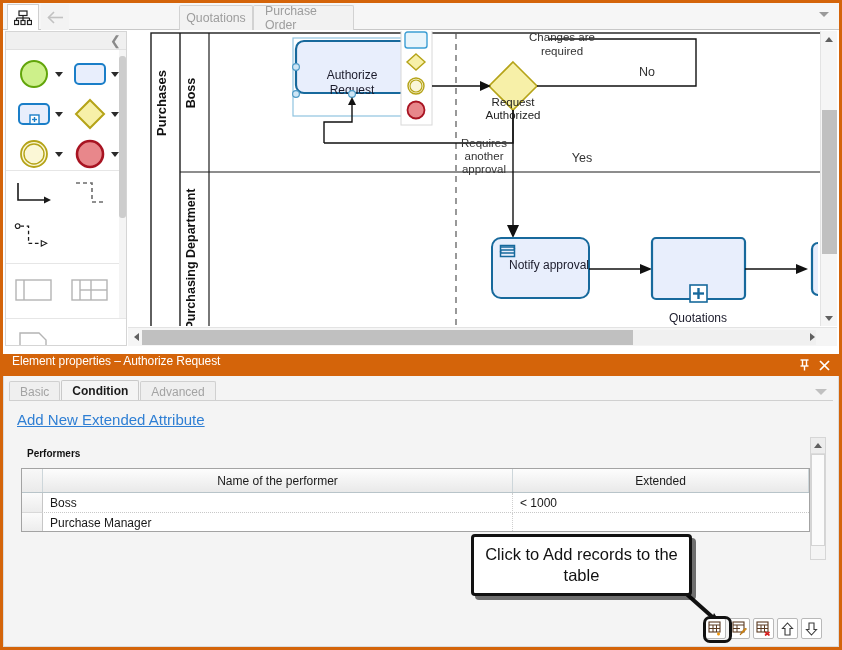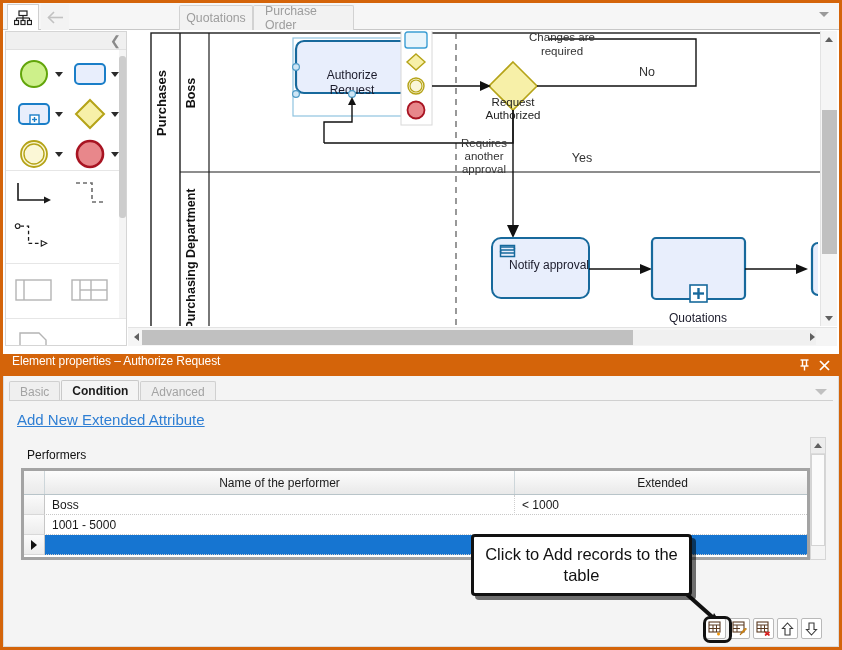--- a/index.html
+++ b/index.html
@@ -233,29 +233,29 @@
   }
 
   #add-attr-link {
     position: absolute; left: 17px; top: 411px;
     font-size: 15px; color: #2f7fd4;
     text-decoration: underline;
     cursor: pointer;
   }
   #performers-label {
     position: absolute; left: 27px; top: 448px;
-    font-size: 12px; font-weight: normal; color: #111;
+    font-size: 10px; font-weight: bold; color: #111;
   }
 
   
   #grid {
     position: absolute; left: 21px; top: 468px;
-    width: 789px; height: 92px;
+    width: 789px; height: 64px;
     background: #ffffff;
-    border: 3px solid #a3a3a3;
+    border: 1px solid #a3a3a3;
     box-sizing: border-box;
     overflow: hidden;
   }
   #grid-head {
     position: absolute; left: 0; top: 0;
     width: 787px; height: 24px;
     display: flex;
     background: linear-gradient(to bottom,#fdfdfd 0%,#f2f2f2 55%,#e9e9e9 100%);
     border-bottom: 1px solid #b8c4c9;
     box-sizing: border-box;
@@ -673,21 +673,21 @@
     </div>
 
     <div class="grow r0">
       <div class="gr-ind"></div>
       <div class="gc c1">Boss</div>
       <div class="gc c2">&lt; 1000</div>
     </div>
 
     <div class="grow r1">
       <div class="gr-ind"></div>
-      <div class="gc c2">1001 - 5000</div>
+      <div class="gc c1">Purchase Manager</div>
     </div>
 
     <div class="grow r2 selected">
       <div class="gr-ind">
           <span class="caret"></span>
         </div>
       <div class="gc c2"></div>
     </div>
   </div>
 

